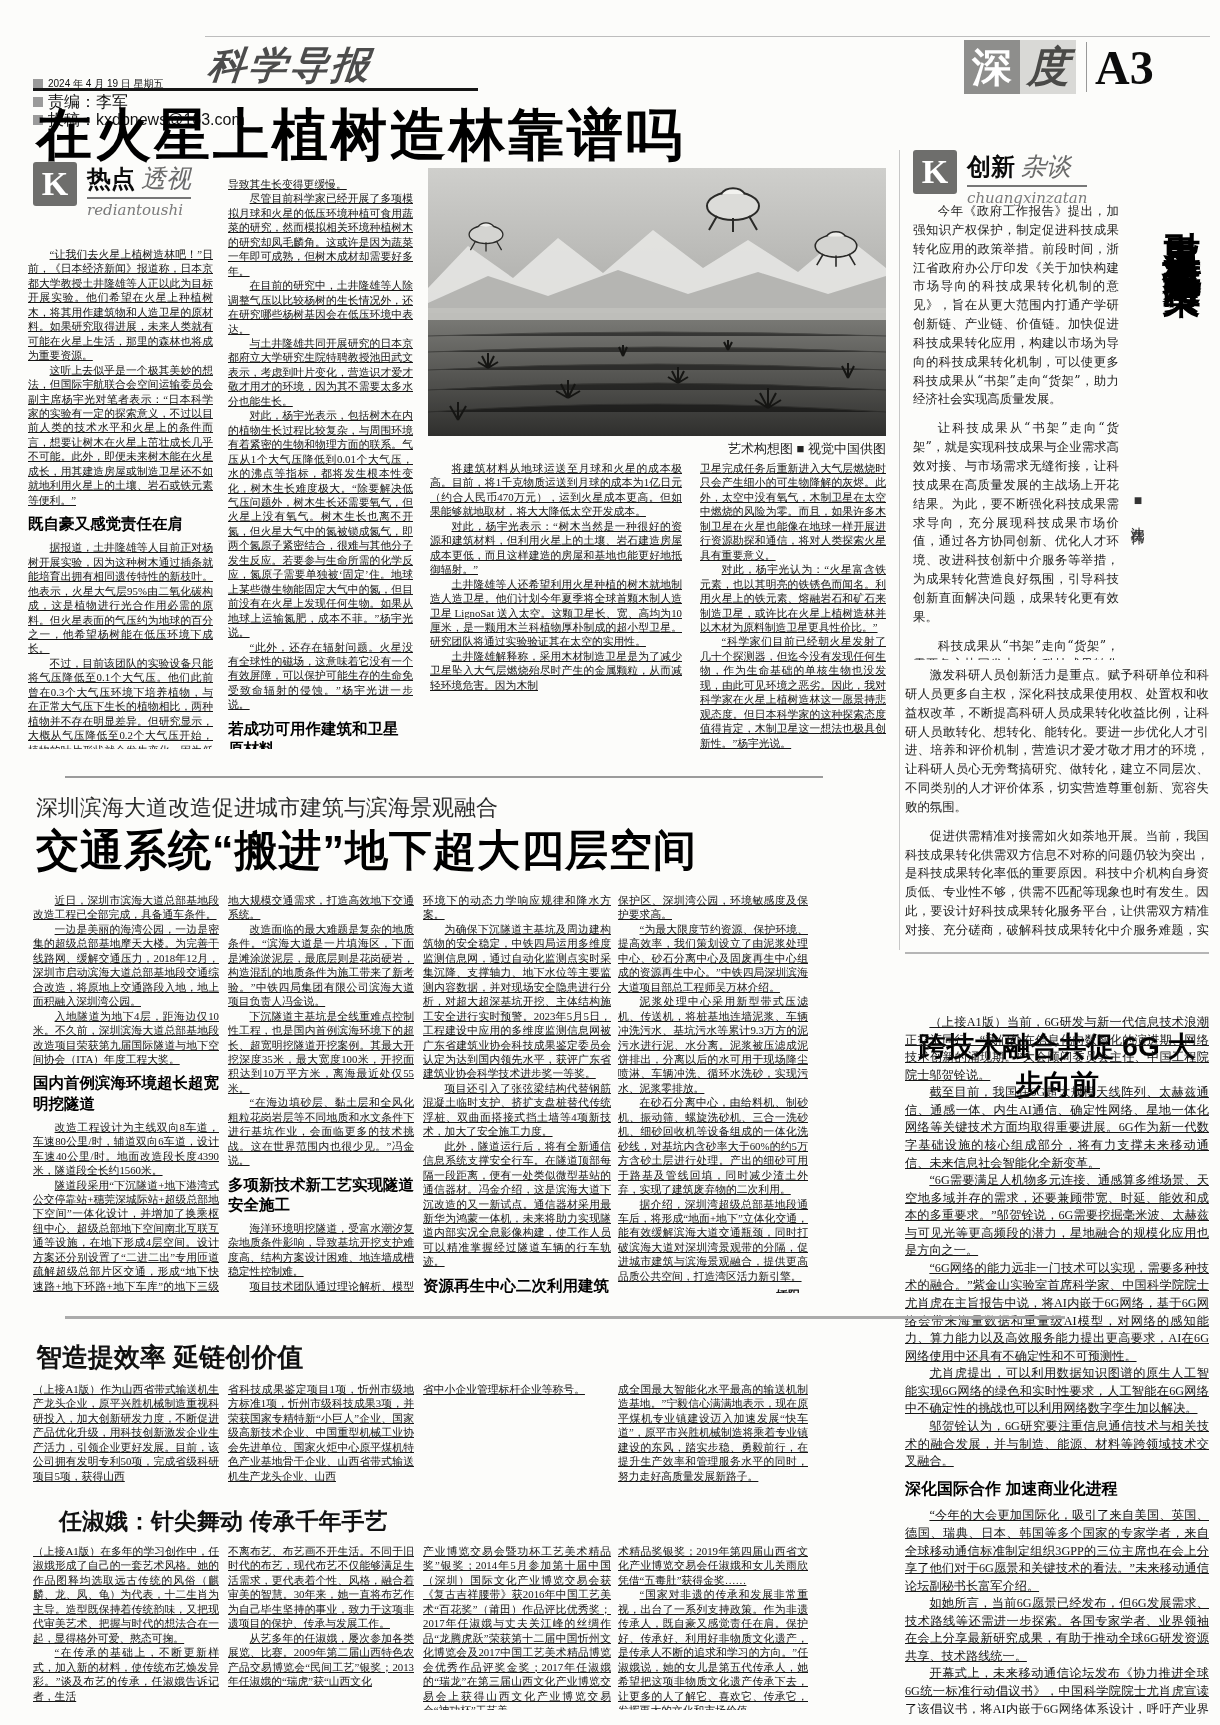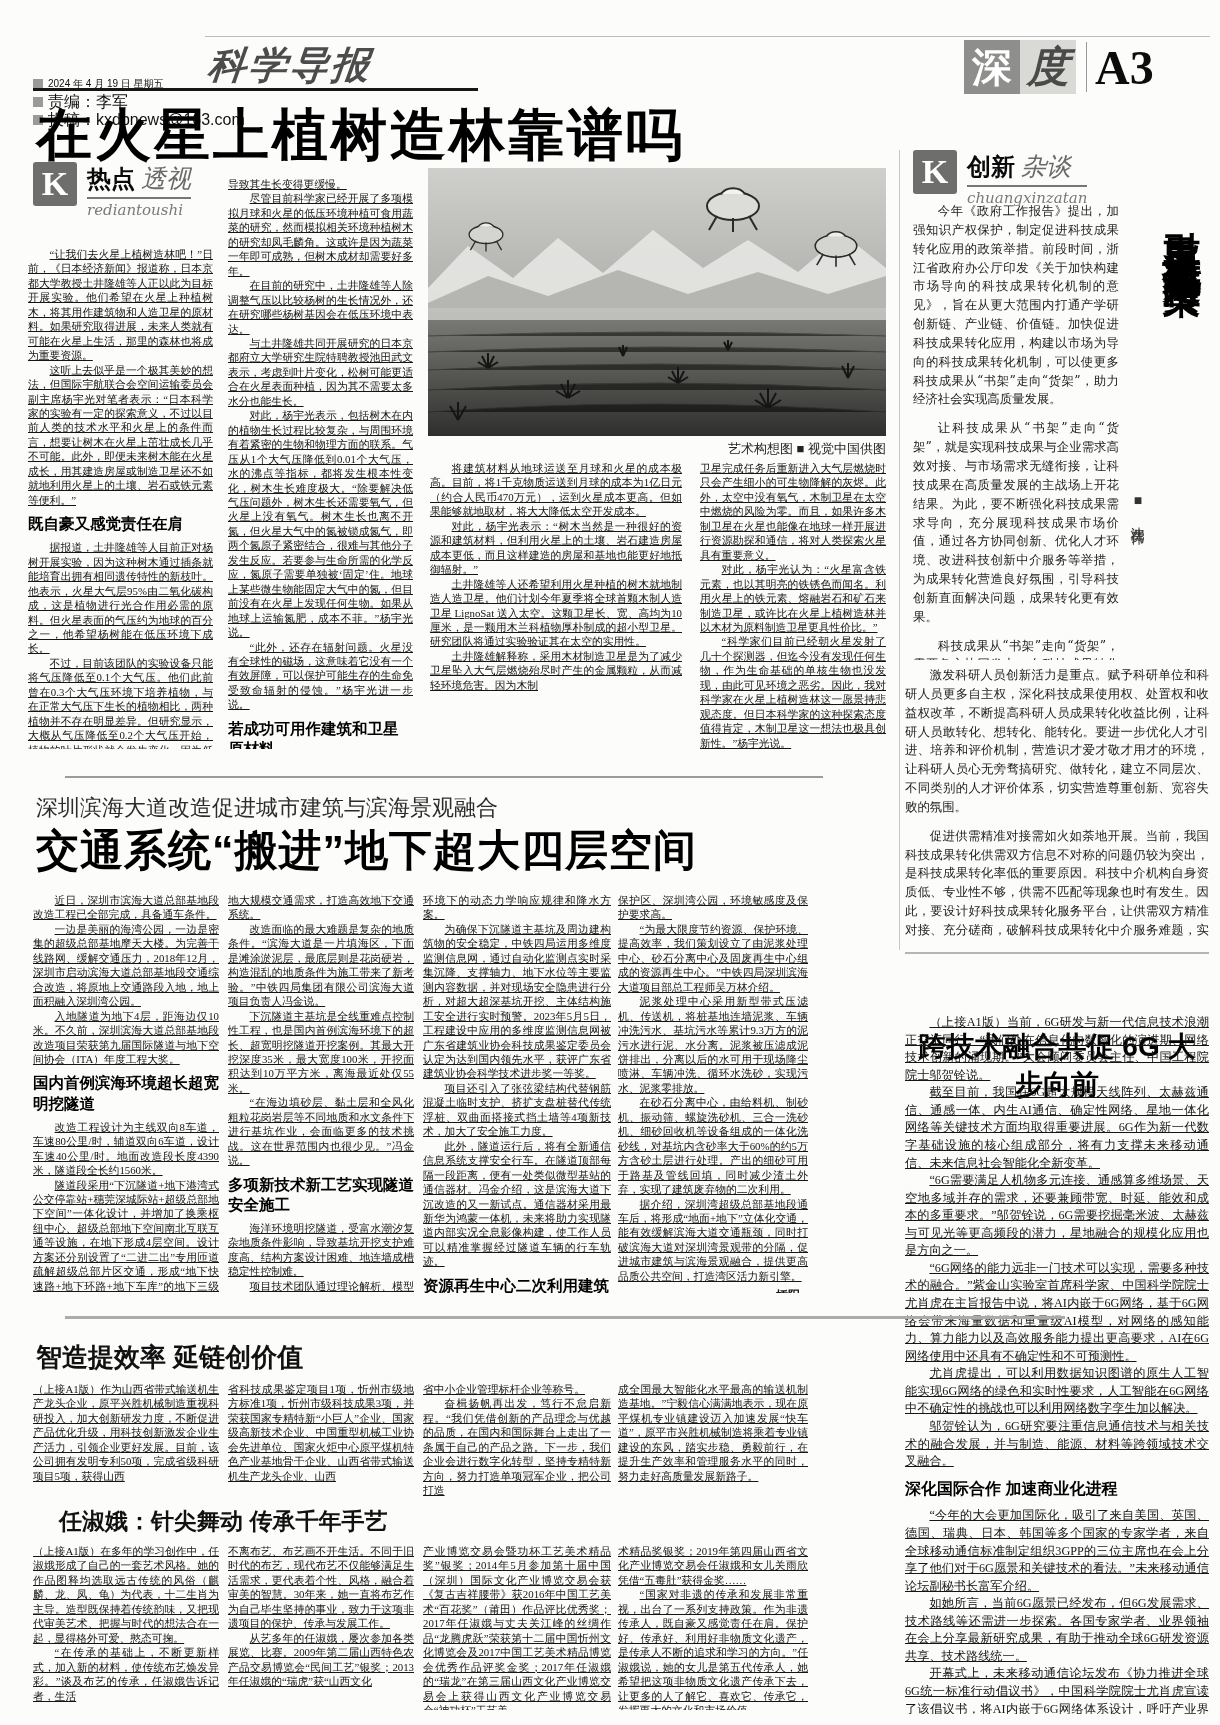--- a/index.html
+++ b/index.html
@@ -139,21 +139,21 @@
       <p class="para">“让我们去火星上植树造林吧！”日前，《日本经济新闻》报道称，日本京都大学教授土井隆雄等人正以此为目标开展实验。他们希望在火星上种植树木，将其用作建筑物和人造卫星的原材料。如果研究取得进展，未来人类就有可能在火星上生活，那里的森林也将成为重要资源。</p>
       <p class="para">这听上去似乎是一个极其美妙的想法，但国际宇航联合会空间运输委员会副主席杨宇光对笔者表示：“日本科学家的实验有一定的探索意义，不过以目前人类的技术水平和火星上的条件而言，想要让树木在火星上茁壮成长几乎不可能。此外，即便未来树木能在火星成长，用其建造房屋或制造卫星还不如就地利用火星上的土壤、岩石或铁元素等便利。”</p>
       <h4 class="col-subhead">既自豪又感觉责任在肩</h4>
       <p class="para">据报道，土井隆雄等人目前正对杨树开展实验，因为这种树木通过插条就能培育出拥有相同遗传特性的新枝叶。他表示，火星大气层95%由二氧化碳构成，这是植物进行光合作用必需的原料。但火星表面的气压约为地球的百分之一，他希望杨树能在低压环境下成长。</p>
       <p class="para">不过，目前该团队的实验设备只能将气压降低至0.1个大气压。他们此前曾在0.3个大气压环境下培养植物，与在正常大气压下生长的植物相比，两种植物并不存在明显差异。但研究显示，大概从气压降低至0.2个大气压开始，植物的叶片形状就会发生变化。因为低气压情况下，水的沸点降低，导致水分更容易蒸发，叶片就会变得小而厚。虽然目前尚无充足数据，但低气压环境下，植物的光合作用以及根系生长都会受到影响，</p>
     </div>
   <div class="col" id="a1c2">
       <p class="para cont">导致其生长变得更缓慢。</p>
       <p class="para">尽管目前科学家已经开展了多项模拟月球和火星的低压环境种植可食用蔬菜的研究，然而模拟相关环境种植树木的研究却凤毛麟角。这或许是因为蔬菜一年即可成熟，但树木成材却需要好多年。</p>
       <p class="para">在目前的研究中，土井隆雄等人除调整气压以比较杨树的生长情况外，还在研究哪些杨树基因会在低压环境中表达。</p>
-      <p class="para">与土井隆雄共同开展研究的日本京都府立大学研究生院特聘教授池田武文表示，考虑到叶片变化，松树可能更适合在火星表面种植，因为其不需要太多水分也能生长。</p>
+      <p class="para">与土井隆雄共同开展研究的日本京都府立大学研究生院特聘教授池田武文表示，考虑到叶片变化，营造识才爱才敬才用才的环境，因为其不需要太多水分也能生长。</p>
       <p class="para">对此，杨宇光表示，包括树木在内的植物生长过程比较复杂，与周围环境有着紧密的生物和物理方面的联系。气压从1个大气压降低到0.01个大气压，水的沸点等指标，都将发生根本性变化，树木生长难度极大。“除要解决低气压问题外，树木生长还需要氧气，但火星上没有氧气。树木生长也离不开氮，但火星大气中的氮被锁成氮气，即两个氮原子紧密结合，很难与其他分子发生反应。若要参与生命所需的化学反应，氮原子需要单独被‘固定’住。地球上某些微生物能固定大气中的氮，但目前没有在火星上发现任何生物。如果从地球上运输氮肥，成本不菲。”杨宇光说。</p>
       <p class="para">“此外，还存在辐射问题。火星没有全球性的磁场，这意味着它没有一个有效屏障，可以保护可能生存的生命免受致命辐射的侵蚀。”杨宇光进一步说。</p>
       <h4 class="col-subhead">若成功可用作建筑和卫星原材料</h4>
     </div>
 
   <div class="abs" id="marsimg">
     <svg width="458" height="268" viewBox="0 0 458 268" xmlns="http://www.w3.org/2000/svg">
       <defs>
         <linearGradient id="sky" x1="0" y1="0" x2="0" y2="1">
           <stop offset="0" stop-color="#cfcfcc"></stop>
@@ -314,21 +314,20 @@
   <div class="abs" id="div2"></div>
   <div class="abs" id="headline3">智造提效率  延链创价值</div>
   <div class="col" id="a3c1">
       <p class="para cont">（上接A1版）作为山西省带式输送机生产龙头企业，原平兴胜机械制造重视科研投入，加大创新研发力度，不断促进产品优化升级，用科技创新激发企业生产活力，引领企业更好发展。目前，该公司拥有发明专利50项，完成省级科研项目5项，获得山西</p>
     </div>
   <div class="col" id="a3c2">
       <p class="para cont">省科技成果鉴定项目1项，忻州市级地方标准1项，忻州市级科技成果3项，并荣获国家专精特新“小巨人”企业、国家级高新技术企业、中国重型机械工业协会先进单位、国家火炬中心原平煤机特色产业基地骨干企业、山西省带式输送机生产龙头企业、山西</p>
     </div>
   <div class="col" id="a3c3">
       <p class="para cont">省中小企业管理标杆企业等称号。</p>
-      <p class="para">奋楫扬帆再出发，笃行不怠启新程。“我们凭借创新的产品理念与优越的品质，在国内和国际舞台上走出了一条属于自己的产品之路。下一步，我们企业会进行数字化转型，坚持专精特新方向，努力打造单项冠军企业，把公司打造</p>
     </div>
   <div class="col" id="a3c4">
       <p class="para cont">成全国最大智能化水平最高的输送机制造基地。”宁毅信心满满地表示，现在原平煤机专业镇建设迈入加速发展“快车道”，原平市兴胜机械制造将乘着专业镇建设的东风，踏实步稳、勇毅前行，在提升生产效率和管理服务水平的同时，努力走好高质量发展新路子。</p>
     </div>
 
   <div class="abs" id="headline4">任淑娥：针尖舞动  传承千年手艺</div>
   <div class="col" id="a4c1">
       <p class="para cont">（上接A1版）在多年的学习创作中，任淑娥形成了自己的一套艺术风格。她的作品图释均选取远古传统的风俗（麒麟、龙、凤、龟）为代表，十二生肖为主导。造型既保持着传统韵味，又把现代审美艺术、把握与时代的想法合在一起，显得格外可爱、憨态可掬。</p>
       <p class="para">“在传承的基础上，不断更新样式，加入新的材料，使传统布艺焕发异彩。”谈及布艺的传承，任淑娥告诉记者，生活</p>
     </div>

